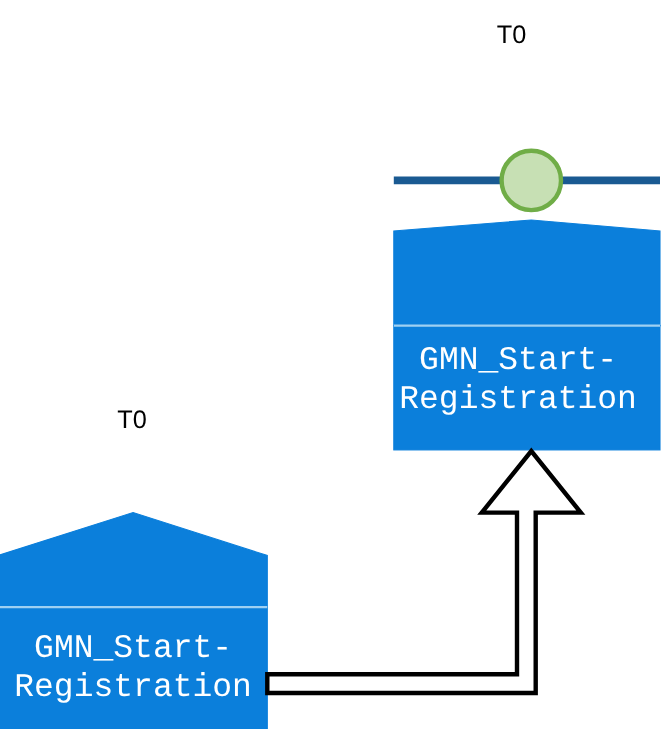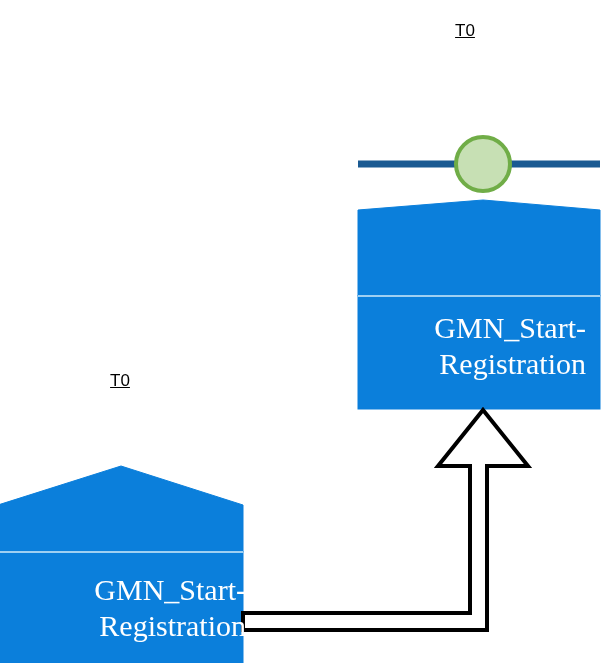--- a/index.html
+++ b/index.html
@@ -18,36 +18,35 @@
   .svg-layer {
     position: absolute;
     left: 0;
     top: 0;
     width: 606px;
     height: 663px;
   }
   .node-label {
     position: absolute;
     color: #ffffff;
-    font-family: Liberation Serif, serif;
+    font-family: Liberation Mono, monospace;
     font-size: 30px;
     line-height: 36px;
-    text-align: right;
+    text-align: center;
     white-space: pre;
     pointer-events: none;
   }
   .t-label {
     position: absolute;
     color: #000000;
     font-family: "Liberation Sans", sans-serif;
-    font-size: 17px;
+    font-size: 23px;
     line-height: 30px;
     text-align: center;
     white-space: pre;
-    text-decoration: underline;
   }
   
   #label-top-node {
     left: 356px;
     top: 310px;
     width: 230px;
   }
   #label-bottom-node {
     left: -4px;
     top: 572px;

